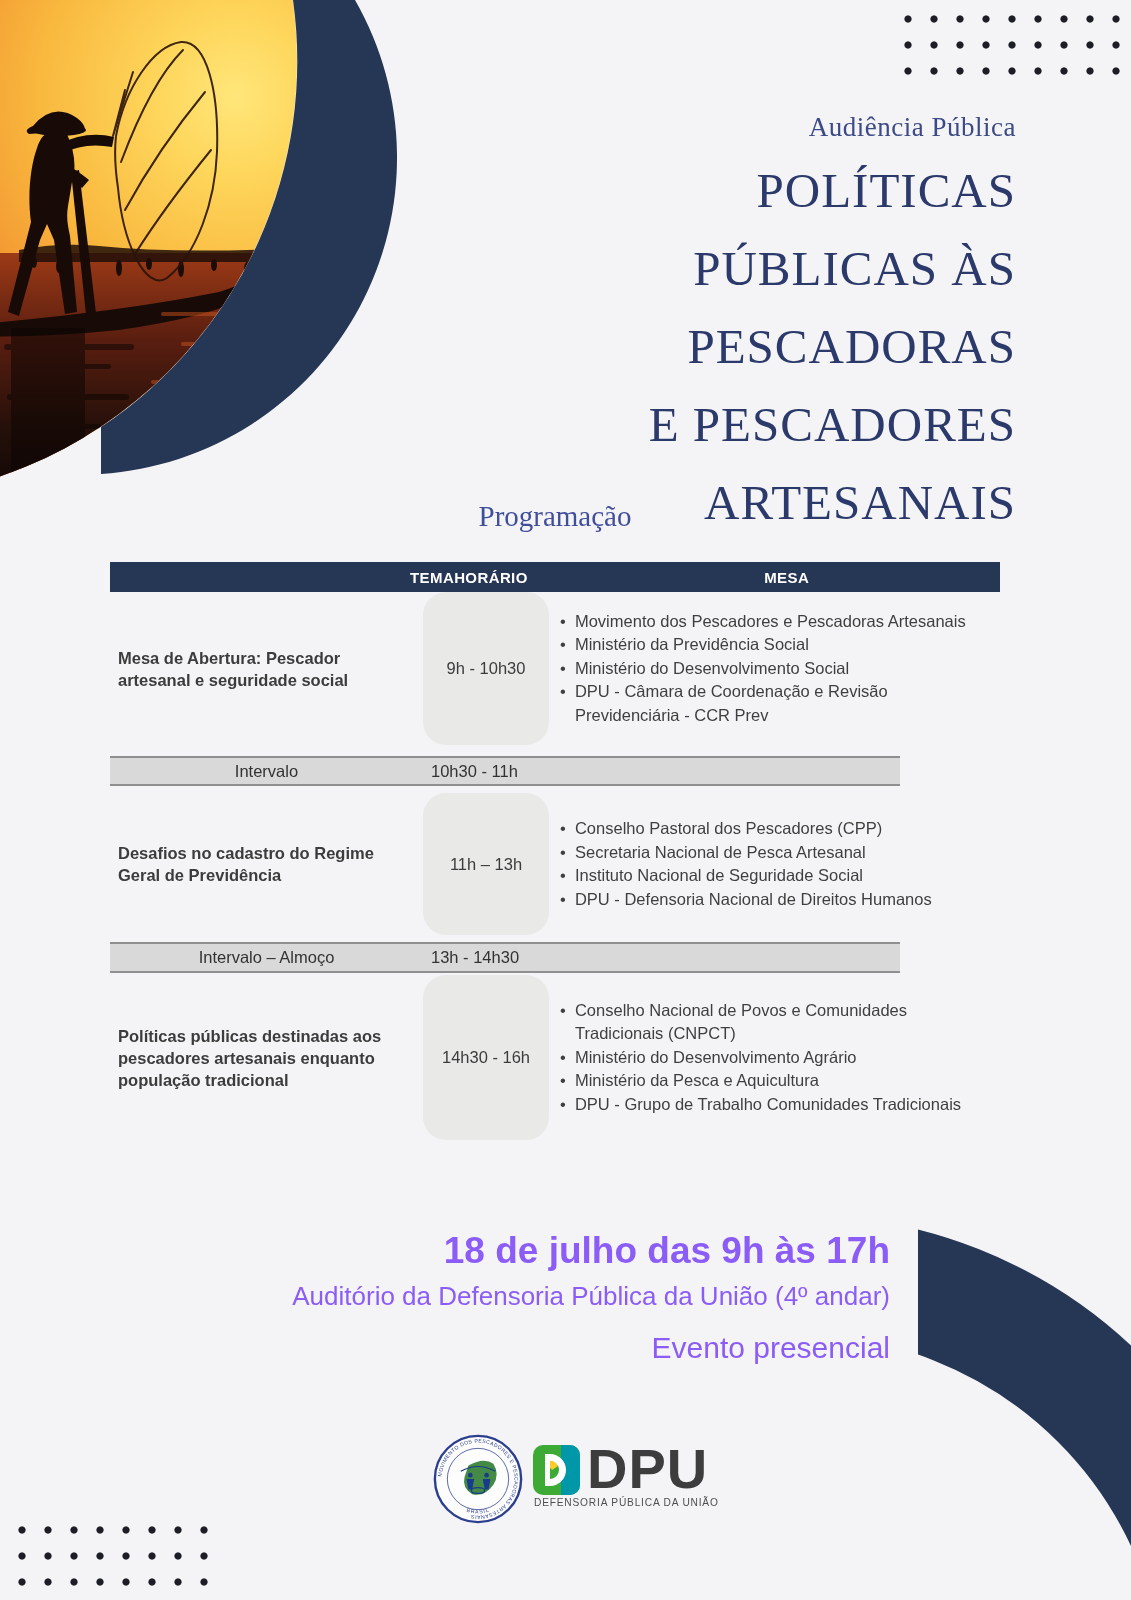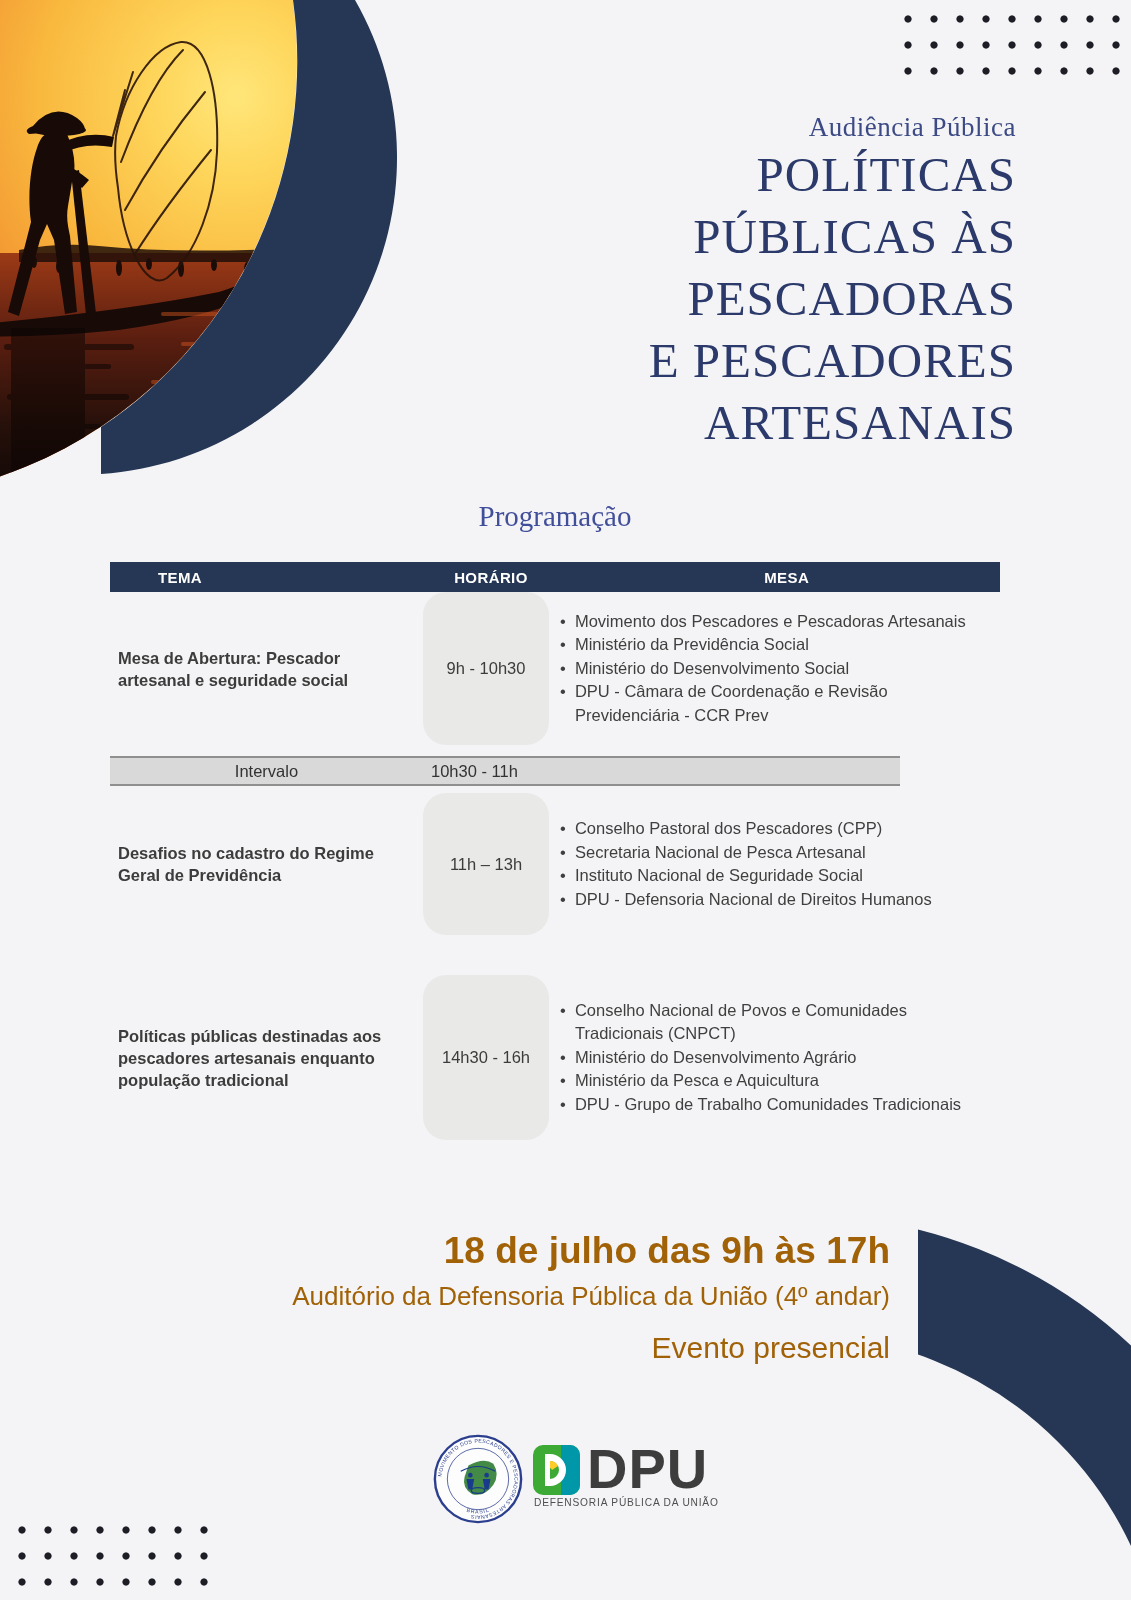--- a/index.html
+++ b/index.html
@@ -19,49 +19,49 @@
   
   .dots{position:absolute;background-image:radial-gradient(circle,#1d1d26 3.2px,rgba(0,0,0,0) 4px);
         background-size:26px 26px;}
   .dots-tr{left:895px;top:6px;width:234px;height:78px;}
   .dots-bl{left:9px;top:1517px;width:208px;height:78px;}
 
   
   .hero{position:absolute;right:115px;top:112px;text-align:right;}
   .kicker{font-family:"Liberation Serif",serif;font-size:27px;color:#3c4a85;letter-spacing:.5px;}
   .title-line{font-family:"Liberation Serif",serif;font-size:49px;line-height:60px;
-              color:#2b3a6a;letter-spacing:1px;margin-top:2px;}
+              color:#2b3a6a;letter-spacing:1px;margin-top:18px;}
 
   
   .prog-head{position:absolute;left:110px;top:500px;width:890px;text-align:center;
              font-family:"Liberation Serif",serif;font-size:29px;color:#414f9b;}
   .t-header{position:absolute;left:110px;top:562px;width:890px;height:30px;background:#263655;
             display:flex;align-items:center;color:#fff;font-size:15px;font-weight:bold;letter-spacing:.4px;}
-  .t-header .c1{width:313px;text-align:left;padding-left:48px;}
+  .t-header .c1{width:313px;text-align:right;padding-left:48px;}
   .t-header .c2{width:126px;}
   .t-header .c3{width:451px;text-align:center;}
 
   .row{position:absolute;left:110px;width:890px;}
   .cell-tema{position:absolute;left:8px;top:0;height:100%;width:290px;display:flex;align-items:center;
              font-size:16.5px;font-weight:bold;color:#3c3c3c;line-height:22px;}
   .cell-hor{position:absolute;left:313px;top:0;height:100%;width:126px;background:#e9e9e8;
             display:flex;align-items:center;justify-content:center;font-size:16.5px;color:#3c3c3c;border-radius:23px;}
   .cell-mesa{position:absolute;left:450px;top:0;height:100%;width:434px;display:flex;
              flex-direction:column;justify-content:center;font-size:16.5px;color:#3f3f3f;line-height:23.5px;}
   .mi{padding-left:15px;text-indent:-15px;}
   .mi::before{content:"\2022\00a0\00a0";}
 
   .break{position:absolute;left:110px;width:790px;background:#d9d9d9;
          border-top:2px solid #8f8f8f;border-bottom:2px solid #8f8f8f;box-sizing:border-box;
          display:flex;align-items:center;font-size:16.5px;color:#333;}
   .break .b1{width:313px;text-align:center;}
   .break .b2{padding-left:8px;}
 
   
-  .event{position:absolute;right:241px;top:1228px;text-align:right;color:#a16207;}
+  .event{position:absolute;right:241px;top:1228px;text-align:right;color:#8b5cf6;}
   .ev-date{font-size:37px;font-weight:bold;line-height:46px;}
   .ev-venue{font-size:26px;line-height:34px;margin-top:5px;}
   .ev-mode{font-size:30px;line-height:34px;margin-top:18px;}
 
   
   .logo-mov{position:absolute;left:432px;top:1433px;width:92px;height:92px;}
   .logo-dpu-mark{position:absolute;left:533px;top:1445px;width:47px;height:50px;}
   .dpu-word{position:absolute;left:587px;top:1436px;font-size:56px;font-weight:800;
             color:#3d3d3d;letter-spacing:1px;}
   .dpu-tag{position:absolute;left:534px;top:1497px;font-size:10.2px;letter-spacing:.8px;
@@ -191,20 +191,24 @@
     <div class="cell-tema">Desafios no cadastro do Regime Geral de Previdência</div>
     <div class="cell-hor">11h – 13h</div>
     <div class="cell-mesa">
       <div class="mi">Conselho Pastoral dos Pescadores (CPP)</div>
       <div class="mi">Secretaria Nacional de Pesca Artesanal</div>
       <div class="mi">Instituto Nacional de Seguridade Social</div>
       <div class="mi">DPU - Defensoria Nacional de Direitos Humanos</div>
     </div>
   </div>
 
+  <div class="break" style="top:942px;height:31px;">
+    <div class="b1">Intervalo – Almoço</div>
+    <div class="b2">13h - 14h30</div>
+  </div>
 
   <div class="row" style="top:975px;height:165px;">
     <div class="cell-tema">Políticas públicas destinadas aos pescadores artesanais enquanto população tradicional</div>
     <div class="cell-hor">14h30 - 16h</div>
     <div class="cell-mesa">
       <div class="mi">Conselho Nacional de Povos e Comunidades Tradicionais (CNPCT)</div>
       <div class="mi">Ministério do Desenvolvimento Agrário</div>
       <div class="mi">Ministério da Pesca e Aquicultura</div>
       <div class="mi">DPU - Grupo de Trabalho Comunidades Tradicionais</div>
     </div>

